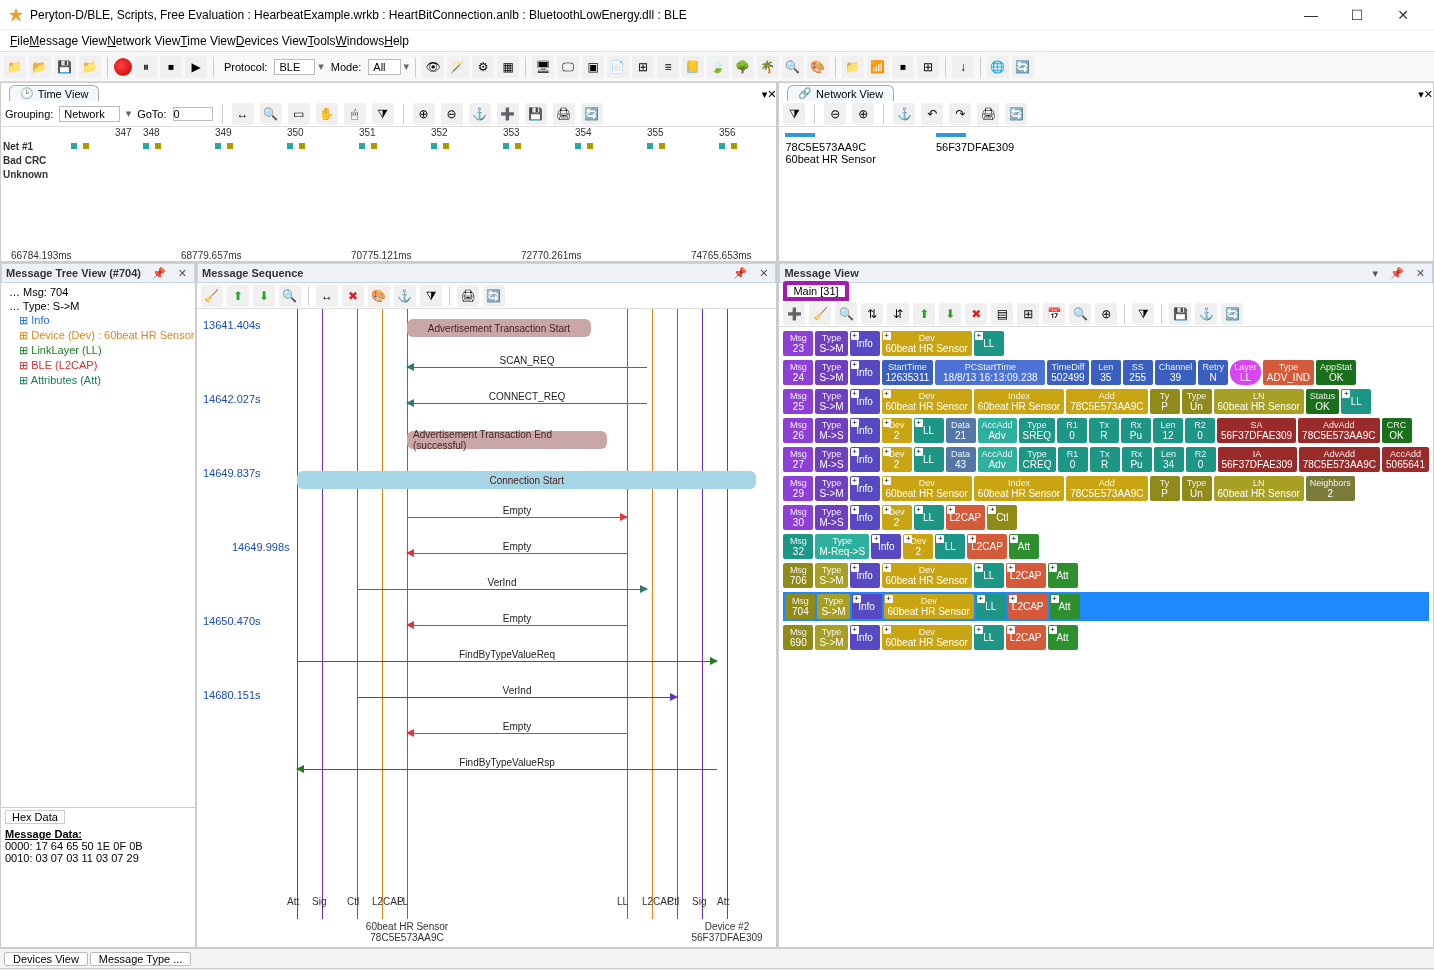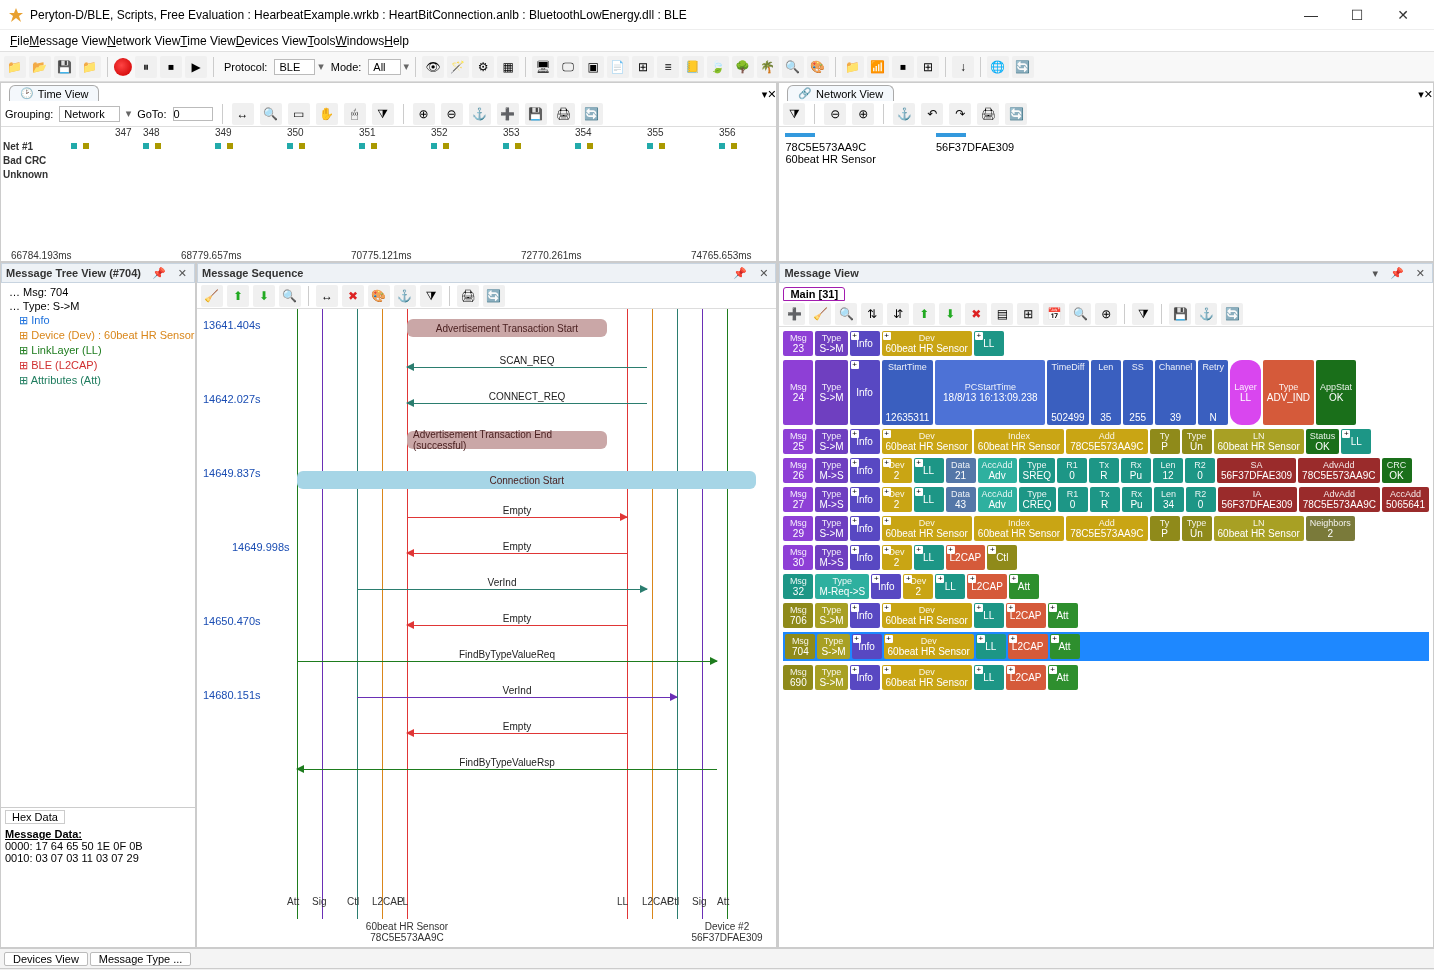--- a/index.html
+++ b/index.html
@@ -62,32 +62,32 @@
 .seq-lbl  { position:absolute; font-size:10px; color:#222; transform:translateX(-50%);}
 .seq-footer-lbl { position:absolute; bottom:0; font-size:10px; color:#333; text-align:center;}
 .arrowhead { position:absolute; width:0; height:0; }
 
 .networkview { border:1px solid #ccc; flex: 0 0 180px; display:flex; flex-direction:column;}
 .nv-body { flex:1; padding:6px; font-size:11px; display:flex; gap:60px; align-items:flex-start; overflow:hidden;}
 .nv-node { text-align:left;}
 
 .msgview { border:1px solid #ccc; flex:1; display:flex; flex-direction:column; min-height:0;}
 .mv-tabstrip { height:18px; display:flex; align-items:flex-end; padding-left:4px;}
-.mv-tab { border:1px solid #a21caf; border-radius:3px 3px 0 0; padding:0 6px; font-size:11px; background:#fff;font-weight:bold; }
+.mv-tab { border:4px solid #a21caf; border-radius:3px 3px 0 0; padding:0 6px; font-size:11px; background:#fff; }
 .mv-toolbar { height:26px; display:flex; align-items:center; padding:0 4px; gap:4px; border-bottom:1px solid #ddd;}
 .mv-body { flex:1; overflow:auto; padding:4px;}
 .mrow { display:flex; gap:2px; margin-bottom:4px; flex-wrap:nowrap;}
 .mrow.sel { background:#1e88ff; padding:2px; }
 .mcell { font-size:10px; color:#fff; display:flex; flex-direction:column; align-items:center; justify-content:center; padding:2px 4px; border-radius:2px; min-width:30px; white-space:nowrap; position:relative;}
 .mcell .k { font-size:9px; opacity:.9;}
 .mcell .plus { position:absolute; top:1px; left:1px; width:8px; height:8px; background:#fff; color:#000; font-size:8px; line-height:8px; text-align:center; border-radius:1px;}
 .c-purple{background:#8e3fd6;} .c-purple2{background:#6f3fc0;}
 .c-olive{background:#8f8a1a;} .c-olive2{background:#a8a024;}
 .c-teal{background:#1d9686;} .c-teal2{background:#2eb09f;}
-.c-blue{background:#3a5fbf;gap:40px;} .c-blue2{background:#4d72d6;}
+.c-blue{background:#3a5fbf;} .c-blue2{background:#4d72d6;}
 .c-green{background:#2e8f2e;} .c-dgreen{background:#1a6f1a;}
 .c-indigo{background:#5848c2;}
 .c-gold{background:#c9a514; color:#fff;}
 .c-maroon{background:#9a2b2b;}
 .c-salmon{background:#d946ef;border-radius:12px;}
 .c-steel{background:#5477a8;}
 .c-ored{background:#d55a3a;}
 .c-khaki{background:#7a7a3a;}
 
 .status-tabs { height:20px; border-top:1px solid #ccc; display:flex; align-items:center; gap:2px; padding:0 4px; background:#f4f4f4;}
@@ -312,21 +312,21 @@
             <div class="lifeline ll-sig" style="left: 505px;"></div>
             <div class="seq-footer-lbl" style="left: 495px; bottom: 40px;">Sig</div>
             <div class="lifeline ll-att" style="left: 530px;"></div>
             <div class="seq-footer-lbl" style="left: 520px; bottom: 40px;">Att</div>
             <div class="seq-ts" style="top: 10px;">13641.404s</div>
             <div class="seq-ts" style="top: 84px;">14642.027s</div>
             <div class="seq-ts" style="top: 158px;">14649.837s</div>
             <div class="seq-ts" style="top: 232px; margin-left: 29px;">14649.998s</div>
             <div class="seq-ts" style="top: 306px;">14650.470s</div>
             <div class="seq-ts" style="top: 380px;">14680.151s</div>
-            <div class="seq-bar" style="top: 10px; left: 210px; width: 200px; background: rgb(202, 167, 167);">Advertisement Transaction Start</div>
+            <div class="seq-bar" style="top: 10px; left: 210px; width: 184px; background: rgb(202, 167, 167);">Advertisement Transaction Start</div>
             <div class="seq-arrow" style="top: 58px; left: 210px; width: 240px; background: rgb(43, 125, 111);"></div>
             <div class="arrowhead" style="top: 54px; left: 209px; border-top: 4px solid transparent; border-bottom: 4px solid transparent; border-right: 8px solid rgb(43, 125, 111);"></div>
             <div class="seq-lbl" style="top: 46px; left: 330px;">SCAN_REQ</div>
             <div class="seq-arrow" style="top: 94px; left: 210px; width: 240px; background: rgb(43, 125, 111);"></div>
             <div class="arrowhead" style="top: 90px; left: 209px; border-top: 4px solid transparent; border-bottom: 4px solid transparent; border-right: 8px solid rgb(43, 125, 111);"></div>
             <div class="seq-lbl" style="top: 82px; left: 330px;">CONNECT_REQ</div>
             <div class="seq-bar" style="top: 122px; left: 210px; width: 200px; background: rgb(202, 167, 167);">Advertisement Transaction End (successful)</div>
             <div class="seq-bar" style="top: 162px; left: 100px; right: 20px; background: rgb(166, 213, 230);">Connection Start</div>
             <div class="seq-arrow" style="top: 208px; left: 210px; width: 220px; background: rgb(224, 54, 54);"></div>
             <div class="arrowhead" style="top: 204px; left: 423px; border-top: 4px solid transparent; border-bottom: 4px solid transparent; border-left: 8px solid rgb(224, 54, 54);"></div>

